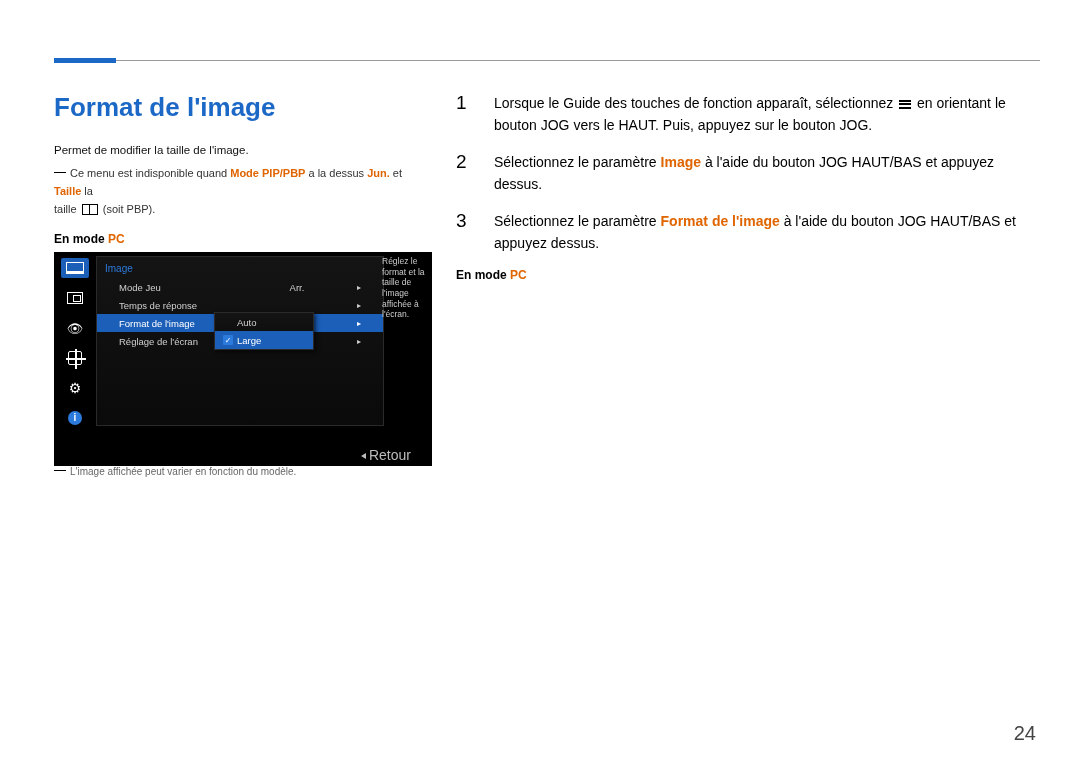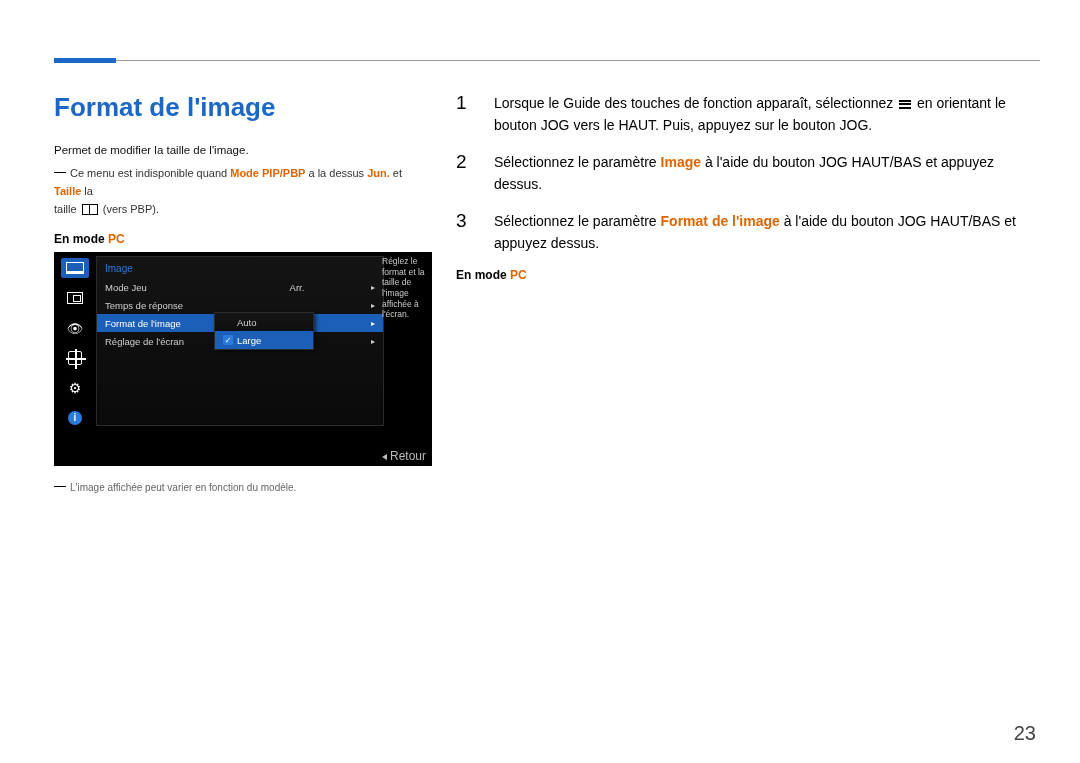--- a/index.html
+++ b/index.html
@@ -25,32 +25,32 @@
   .ic-pip::after{content:'';position:absolute;right:1px;bottom:1px;width:6px;height:5px;border:1px solid #fff;}
   .ic-eye { color:#fff; font-size:13px; }
   .ic-target{ width:14px;height:14px;border:1.5px solid #fff;border-radius:2px; position:relative;}
   .ic-target::before,.ic-target::after{content:'';position:absolute;background:#fff;}
   .ic-target::before{left:6px;top:-3px;width:2px;height:20px;}
   .ic-target::after{top:6px;left:-3px;height:2px;width:20px;}
   .ic-gear{ color:#fff; font-size:14px;}
   .ic-info{ width:14px;height:14px;border-radius:50%;background:#2c7adb;color:#fff;text-align:center;line-height:14px;font-weight:bold;font-size:10px;}
   .osd-panel { position:absolute; left:42px; top:4px; width:288px; height:170px; background:linear-gradient(#141414,#0a0a0a); border:1px solid #2a2a2a; box-shadow:0 2px 4px rgba(0,0,0,.6);}
   .osd-panel-title { color:#2c7adb; font-size:10px; padding:6px 8px 4px; }
-  .osd-row { display:flex; align-items:center; padding:3px 8px; height:18px; font-size:9.5px; color:#d0d0d0;}
+  .osd-row { display:flex; align-items:center; padding:3px 22px; height:18px; font-size:9.5px; color:#d0d0d0;}
   .osd-row .label { flex:0 0 118px; }
   .osd-row.sel { background:#1b5fb8; color:#fff; }
   .osd-row .chev{ margin-left:auto; font-size:8px;}
   .osd-sub { position:absolute; left:160px; top:60px; width:100px; background:linear-gradient(#141414,#0a0a0a); border:1px solid #2a2a2a; box-shadow:2px 2px 4px rgba(0,0,0,.6); }
   .osd-sub .srow{ padding:3px 8px; font-size:9.5px; color:#d0d0d0; height:18px; display:flex; align-items:center;}
   .osd-sub .srow.sel{ background:#1b5fb8; color:#fff;}
   .check{ width:10px;height:10px;background:#2c7adb;display:inline-flex;align-items:center;justify-content:center;color:#fff;margin-right:4px;font-size:8px;border-radius:1px;}
   .osd-desc{ position:absolute; right:4px; top:4px; width:46px; font-size:8.5px; color:#ccc; line-height:1.25; text-align:left;}
-  .osd-return{ position:absolute; right:6px; bottom:3px; font-size:12px; color:#bbb;}
+  .osd-return{ position:absolute; right:21px; bottom:3px; font-size:14px; color:#bbb;}
   .osd-return .tri{ display:inline-block; border-top:3px solid transparent;border-bottom:3px solid transparent;border-right:5px solid #bbb; margin-right:3px; vertical-align:middle;}
-  .note { font-size:10px; color:#666; margin-top:16px;}
+  .note { font-size:10px; color:#666; margin-top:0;}
   h2.sub-title{ font-size:18px; font-weight:700; margin-bottom:12px;}
   .steps{ list-style:none; }
   .steps li{ display:flex; gap:14px; margin-bottom:14px;}
   .step-num{ font-size:19px; font-weight:400; width:16px; flex-shrink:0;}
   .step-text{ font-size:14px; line-height:1.6; flex:1;margin-left:8px;}
   .menu-icon{ display:inline-flex; flex-direction:column; gap:1.5px; vertical-align:middle; margin:0 2px;}
   .menu-icon span{ width:12px; height:2px; background:#000; display:block;}
   .mode-icon{ display:inline-flex; vertical-align:middle; width:16px; height:11px; border:1px solid #000; margin:0 2px;}
   .mode-icon span{ flex:1;}
   .mode-icon span:first-child{ border-right:1px solid #000;}
@@ -70,21 +70,21 @@
   <div class="columns">
 
     <div class="col-left">
       <h1 class="section-title">Format de l'image</h1>
       <p class="para">Permet de modifier la taille de l'image.</p>
       <p class="footnote" style="margin-top:6px;">
         <span class="dash"></span><span>Ce menu est indisponible quand </span><span class="hl-red">Mode PIP/PBP</span><span> a la dessus </span><span class="hl-red">Jun.</span><span> et </span><span class="hl-red">Taille</span><span> la</span><br>
         <span>taille </span><span class="mode-icon">
             <span></span>
             <span></span>
-          </span><span> (vers PBP).</span>
+          </span><span> (soit PBP).</span>
       </p>
 
       <p class="mode-label">
         <span>En mode </span><span class="pc">PC</span>
       </p>
 
       <div class="osd">
         <div class="osd-left">
           <div class="osd-icon sel">
               <div class="ic-monitor"></div>
@@ -170,14 +170,14 @@
           </div>
         </li>
       </ol>
 
       <p class="mode-label">
         <span>En mode </span><span class="pc">PC</span>
       </p>
     </div>
   </div>
 
-  <div class="page-num">23</div>
+  <div class="page-num">24</div>
 </div>
 
 </body></html>

